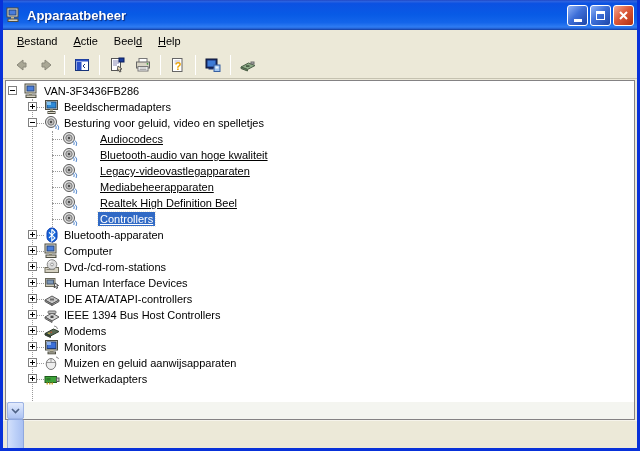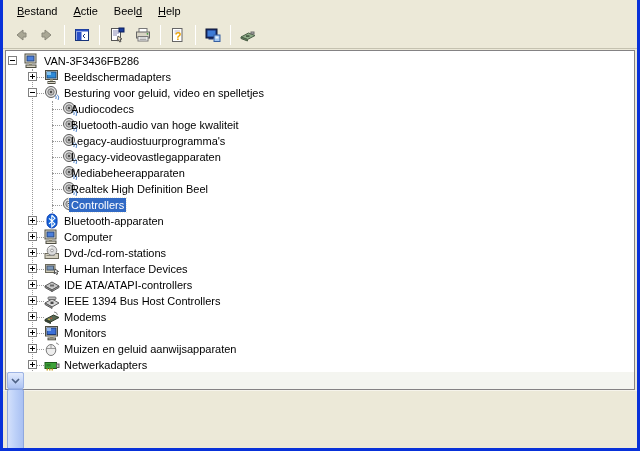--- a/index.html
+++ b/index.html
@@ -52,21 +52,21 @@
   .lvl1 > .expander{left:22px;}
   .exp-h{position:absolute;left:1px;top:3px;width:5px;height:1px;background:#000;}
   .exp-v{position:absolute;left:3px;top:1px;width:1px;height:5px;background:#000;}
   .node-icon{position:absolute;top:0;}
   .lvl0 > .node-icon{left:18px;}
   .lvl1 > .node-icon{left:38px;}
   .lvl2 > .node-icon{left:56px;}
   .node-label{position:absolute;top:1px;height:14px;line-height:14px;padding:0 2px;white-space:nowrap;}
   .lvl0 > .node-label{left:36px;}
   .lvl1 > .node-label{left:56px;}
-  .lvl2 > .node-label{left:63px;}
+  .lvl2 > .node-label{left:92px;text-decoration:underline;}
   .selected > .node-label{background:#316AC5;color:#fff;outline:1px dotted #EFEBDE;}
   
   .scrollbar{flex:0 0 17px;position:relative;background:#F4F5F0;border-left:1px solid #E8E8E0;}
   .sb-btn{position:absolute;left:0;width:17px;height:17px;
     background:linear-gradient(180deg,#E3EBFC 0%,#C4D5F8 55%,#AEC4F2 100%);
     border:1px solid #9EB4E4;border-radius:2px;display:flex;align-items:center;justify-content:center;padding:0;}
   .sb-up{top:0;}
   .sb-down{bottom:0;}
   .sb-thumb{position:absolute;left:0;top:17px;width:17px;height:198px;
     background:linear-gradient(90deg,#D3E0FB 0%,#BCD0F8 50%,#A9C0F2 100%);
@@ -74,20 +74,44 @@
   .sb-thumb::after{content:"";position:absolute;left:4px;top:95px;width:7px;height:7px;
     background:repeating-linear-gradient(180deg,#8FAAE4 0 1px,rgba(0,0,0,0) 1px 2px);}
   
   .statusbar{height:27px;background:#ECE9D8;border-top:1px solid #F6F4EC;}
 </style>
 </head>
 <body>
 
 <div class="window">
 
+  <div class="titlebar">
+    <span class="i title-icon" id="title-icon">
+        <svg viewBox="0 0 16 16">
+          <rect x="1" y="1" width="11" height="9" fill="#E2DECE" stroke="#4D4D42"></rect>
+          <rect x="3" y="3" width="7" height="5" fill="#4A7EDC" stroke="#26467E"></rect>
+          <rect x="5" y="10" width="3" height="2" fill="#BDB99F"></rect>
+          <rect x="2" y="12" width="10" height="2.5" fill="#D8D4C4" stroke="#4D4D42"></rect>
+        </svg>
+      </span>
+    <span class="title-text">Apparaatbeheer</span>
+    <span class="tb-controls">
+      <button class="ctl minmax">
+          <span class="glyph-min"></span>
+        </button>
+      <button class="ctl minmax">
+          <span class="glyph-max"></span>
+        </button>
+      <button class="ctl close">
+          <svg width="11" height="11" viewBox="0 0 11 11">
+            <path d="M2 2 L9 9 M9 2 L2 9" stroke="#fff" stroke-width="2" fill="none"></path>
+          </svg>
+        </button>
+    </span>
+  </div>
 
   <div class="menubar" id="menubar">
       <span class="menu-item"><u>B</u>estand</span>
       <span class="menu-item"><u>A</u>ctie</span>
       <span class="menu-item">Beel<u>d</u></span>
       <span class="menu-item"><u>H</u>elp</span>
     </div>
 
   <div class="toolbar" id="toolbar">
       <button class="tb-btn disabled">
@@ -253,33 +277,20 @@
           <span class="stub"></span>
           <span class="i node-icon">
             <svg viewBox="0 0 16 16">
               <circle cx="7" cy="7" r="5.5" fill="#E4E4E4" stroke="#5A5A5A"></circle>
               <circle cx="7" cy="7" r="3.2" fill="#BDBDBD" stroke="#7A7A7A"></circle>
               <circle cx="7" cy="7" r="1.2" fill="#4A4A4A"></circle>
               <path d="M11.2 10.2 q1.8 1.6 0.6 3.8" stroke="#5588CC" fill="none"></path>
               <path d="M13.2 9.6 q2.6 2.2 0.9 5.4" stroke="#5588CC" fill="none"></path>
             </svg>
           </span>
-          <span class="node-label">Legacy-audiostuurprogramma's</span>
-        </div>
-        <div class="tree-row lvl2">
-          <span class="stub"></span>
-          <span class="i node-icon">
-            <svg viewBox="0 0 16 16">
-              <circle cx="7" cy="7" r="5.5" fill="#E4E4E4" stroke="#5A5A5A"></circle>
-              <circle cx="7" cy="7" r="3.2" fill="#BDBDBD" stroke="#7A7A7A"></circle>
-              <circle cx="7" cy="7" r="1.2" fill="#4A4A4A"></circle>
-              <path d="M11.2 10.2 q1.8 1.6 0.6 3.8" stroke="#5588CC" fill="none"></path>
-              <path d="M13.2 9.6 q2.6 2.2 0.9 5.4" stroke="#5588CC" fill="none"></path>
-            </svg>
-          </span>
           <span class="node-label">Legacy-videovastlegapparaten</span>
         </div>
         <div class="tree-row lvl2">
           <span class="stub"></span>
           <span class="i node-icon">
             <svg viewBox="0 0 16 16">
               <circle cx="7" cy="7" r="5.5" fill="#E4E4E4" stroke="#5A5A5A"></circle>
               <circle cx="7" cy="7" r="3.2" fill="#BDBDBD" stroke="#7A7A7A"></circle>
               <circle cx="7" cy="7" r="1.2" fill="#4A4A4A"></circle>
               <path d="M11.2 10.2 q1.8 1.6 0.6 3.8" stroke="#5588CC" fill="none"></path>

